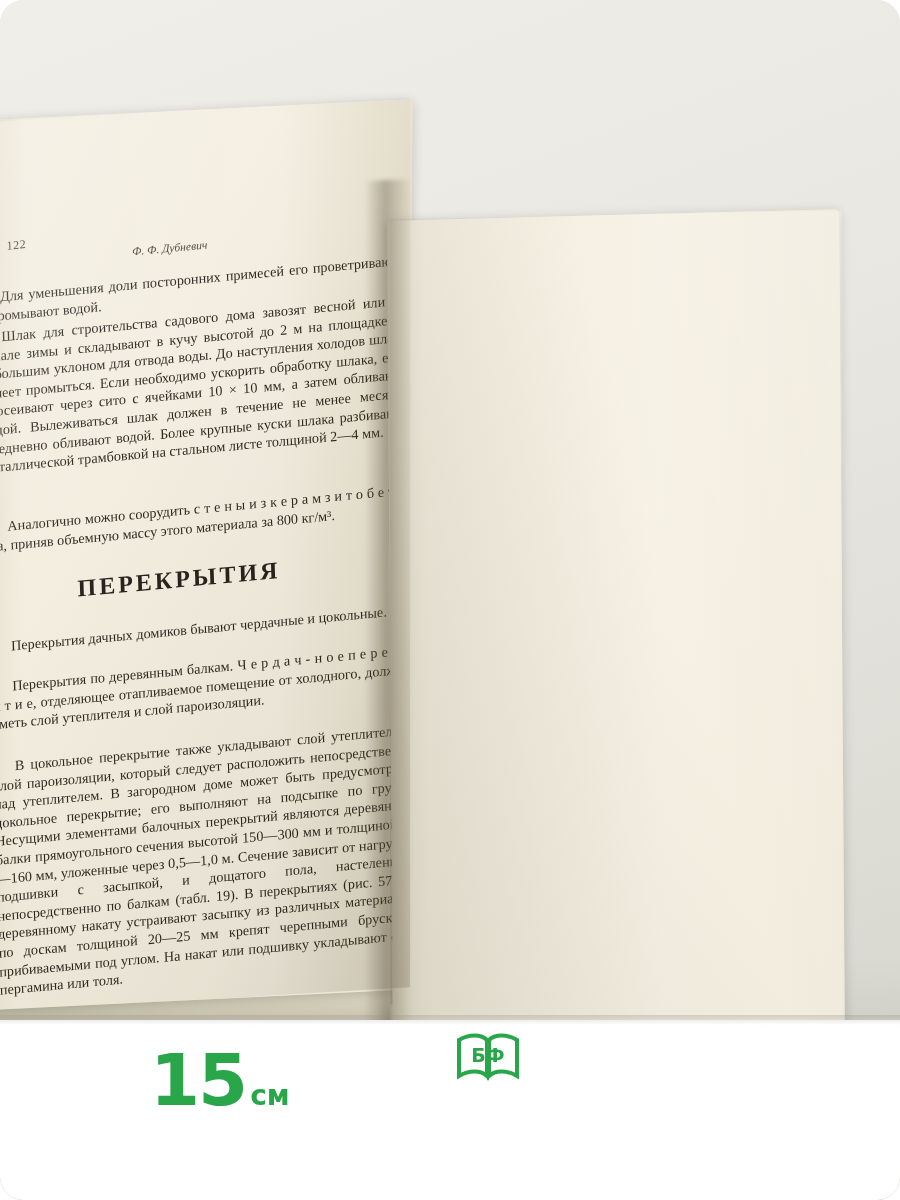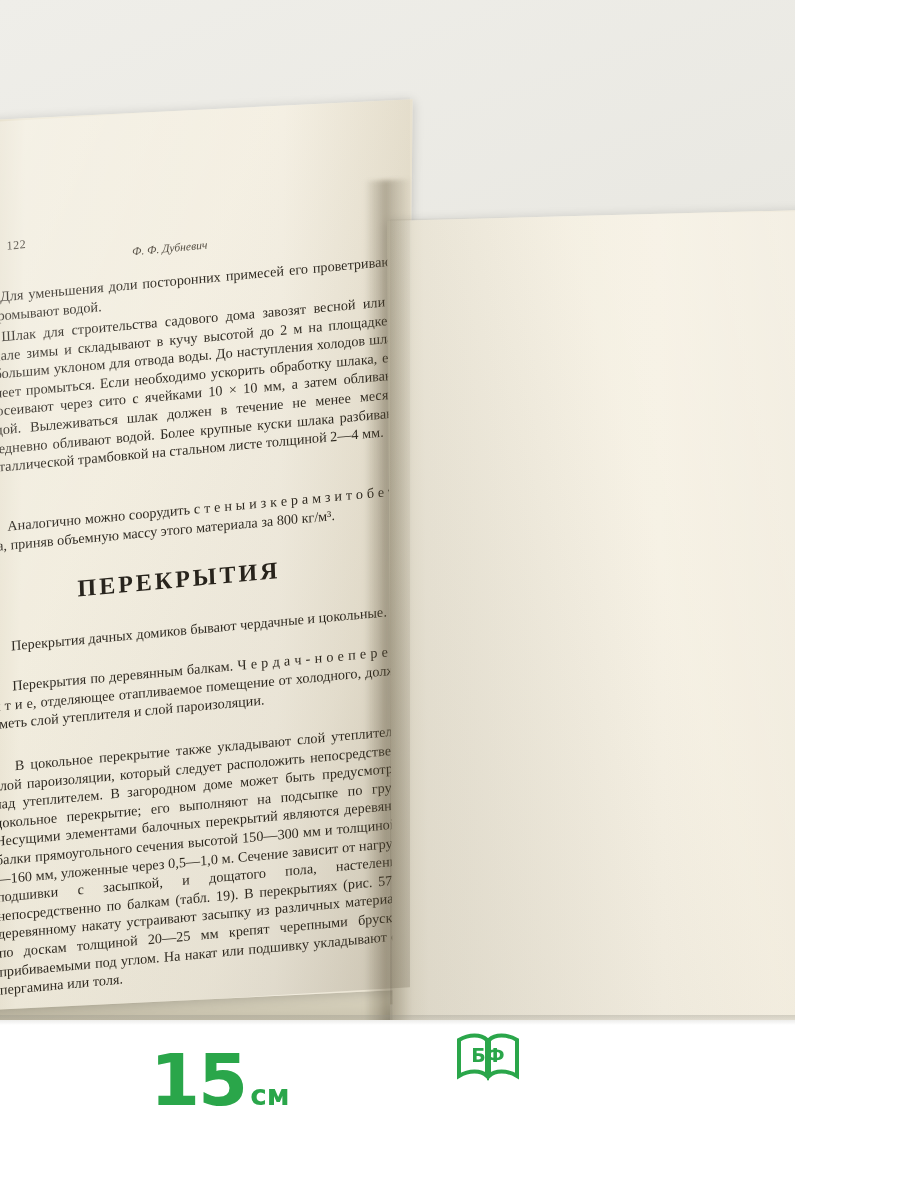--- a/index.html
+++ b/index.html
@@ -8,24 +8,25 @@
     background: #ffffff;
   }
   body {
     width: 900px;
     height: 1200px;
     overflow: hidden;
     font-family: "Liberation Serif", serif;
   }
   #scene {
     position: relative;
-    width: 795px;
+    width: 900px;
     height: 1200px;
     background: #f2f1ec;
     overflow: hidden;
+    border-radius: 23px;
   }
 
   
   .surface {
     position: absolute;
     inset: 0;
     background:
       linear-gradient(160deg, #efeee9 0%, #e9e8e2 35%, #dfded7 70%, #d4d3cb 100%);
   }
   .surface-shadow {

